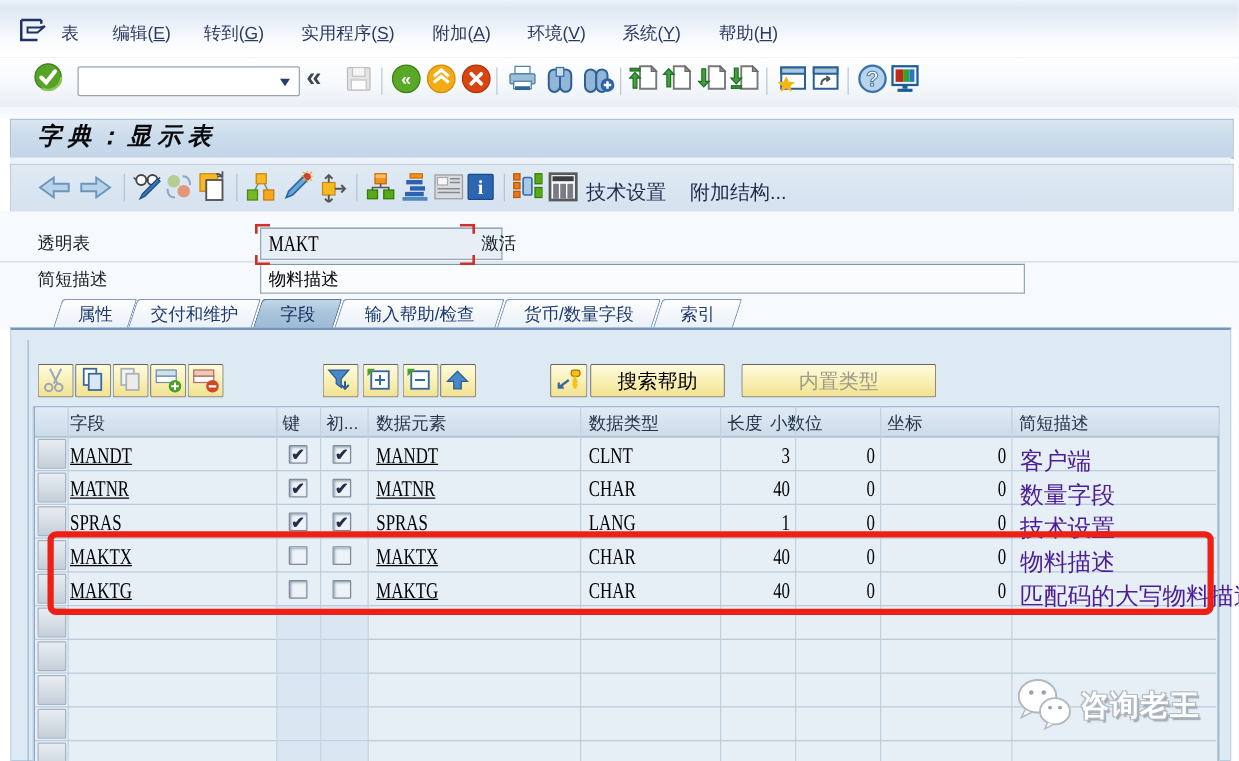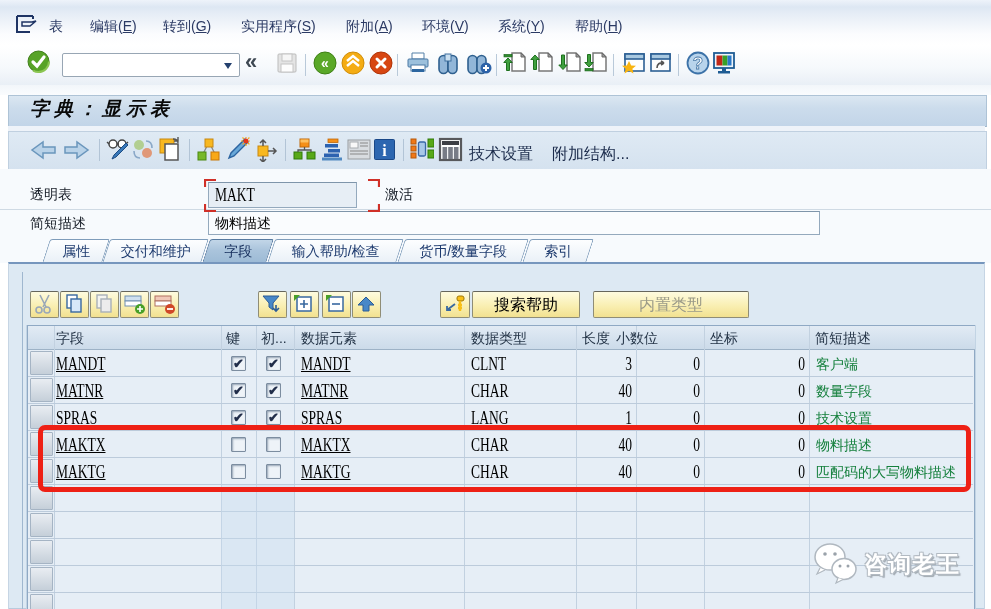--- a/index.html
+++ b/index.html
@@ -56,21 +56,21 @@
 #tbl{left:27px;top:325px;width:948px;height:284px;background:#e6eef6;border:1px solid #8fa9c4;border-bottom:none;box-sizing:border-box;box-shadow:-1px 0 0 #c2d4e4,1px 0 0 #c2d4e4}
 .hrow{position:absolute;left:0;top:0;width:947px;height:23px;
   background:linear-gradient(#e2ebf4 0,#d4e1ee 60%,#ccdbe9 100%);border-bottom:1px solid #9db2c6}
 .hcell{position:absolute;top:4px;font-size:14px;color:#243447;white-space:nowrap}
 .vline{position:absolute;top:0;bottom:0;width:1px;background:#c2d1e0}
 .rline{position:absolute;left:0;width:945px;height:1px;background:#bccbdb}
 .selbtn{position:absolute;left:2px;width:23px;background:linear-gradient(#e9edf2,#c5cfd9);border:1px solid #a5b4c4;border-radius:1px;box-sizing:border-box}
 .code{position:absolute;font:18px "Liberation Serif",serif;color:#000;white-space:nowrap;transform:scaleX(.75);transform-origin:0 50%}
 .code.lnk{text-decoration:underline}
 .num{position:absolute;font:18px "Liberation Serif",serif;color:#000;text-align:right;transform:scaleX(.75);transform-origin:100% 50%}
-.zh{position:absolute;font-size:14px;color:#15803d;white-space:nowrap}
+.zh{position:absolute;font-size:19px;color:#4c1d95;white-space:nowrap}
 
 .cbx{position:absolute;width:15px;height:15px;background:#eef3f8;border:1px solid #7c8da0;
   box-shadow:inset 1px 1px 2px rgba(90,110,135,.6);border-radius:1px;box-sizing:border-box}
 .cbx.on:after{content:"✔";position:absolute;left:1px;top:-1px;font-size:13px;font-weight:bold;color:#222e4a}
 
 #redrect{left:38px;top:425px;width:933px;height:67px;border:5px solid #ee2015;border-radius:7px;box-sizing:border-box}
 
 #wm{left:810px;top:541px;width:170px;height:46px}
 #wmtxt{position:absolute;left:54px;top:8px;font-size:23px;font-weight:bold;color:#fff;
   text-shadow:-1px -1px 0 #b2bac2,1px -1px 0 #b2bac2,-1px 1px 0 #b2bac2,1px 1px 0 #b2bac2,2px 2px 1px #a0a8b0;letter-spacing:1px}
@@ -269,21 +269,21 @@
     <rect x="10.2" y="10" width="4.6" height="12" fill="#787c86"></rect>
     <rect x="15.9" y="10" width="4.6" height="12" fill="#787c86"></rect>
   </svg>
   <span class="attxt" style="left:460px">技术设置</span>
   <span class="attxt" style="left:543px">附加结构...</span>
 </div>
 
 <div class="abs" id="form">
   <div style="position:absolute;left:0;top:40px;width:991px;height:1px;background:#cfdae4"></div>
   <span class="flabel" style="left:30px;top:17px">透明表</span>
-  <div class="ffield" style="left:208px;top:13px;width:149px;height:26px;background:#e7eef5"><span class="scx">MAKT</span></div>
+  <div class="ffield" style="left:208px;top:13px;width:194px;height:26px;background:#e7eef5"><span class="scx">MAKT</span></div>
   <span class="flabel" style="left:385px;top:17px">激活</span>
   <span class="flabel" style="left:30px;top:46px">简短描述</span>
   <div class="ffield fsans" style="left:208px;top:42px;width:612px;height:24px;background:#fafcfe">物料描述</div>
   <svg class="abs" style="left:204px;top:10px" width="176" height="33" viewBox="0 0 176 33">
     <path d="M1 8 V1 h11 M164 1 h11 v7 M175 25 v7 h-11 M12 32 H1 v-7" stroke="#d03028" stroke-width="2.2" fill="none"></path>
   </svg>
 </div>
 
 <div class="abs" id="tabrow">
   <div class="tab" style="left:46px;width:58px">

